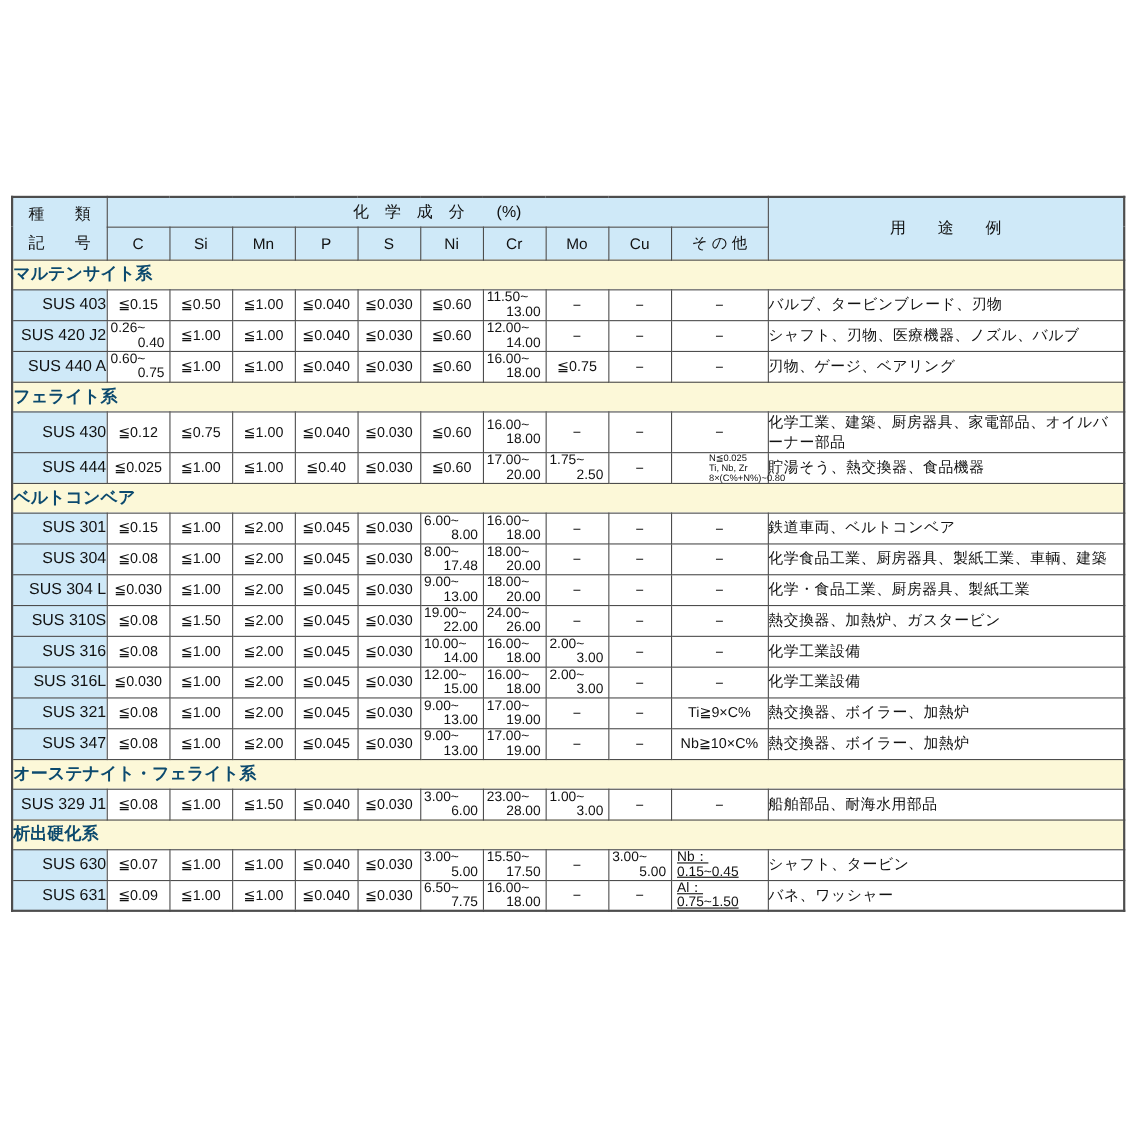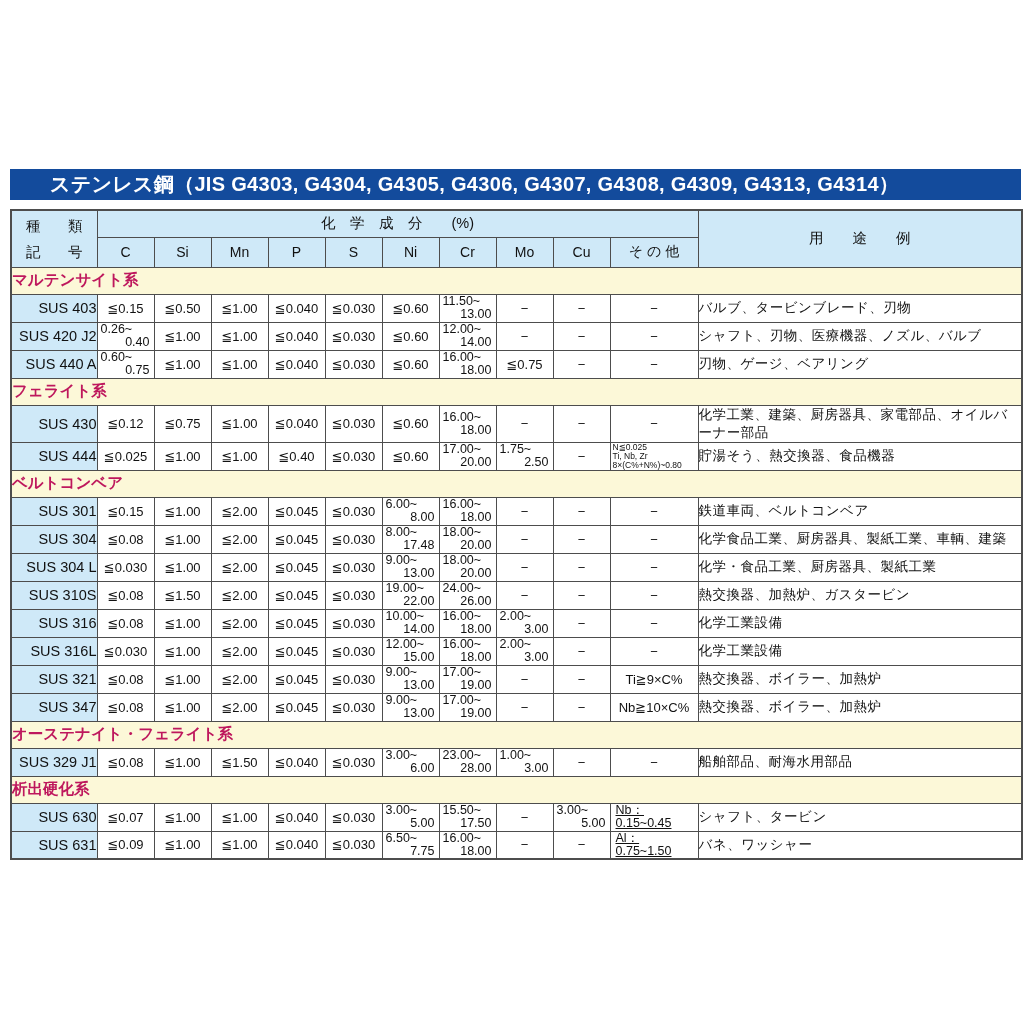--- a/index.html
+++ b/index.html
@@ -28,47 +28,44 @@
   .h-type { vertical-align:middle; }
   .h-type .tline {
     display:flex; justify-content:space-between; padding:0 14px; font-size:14.5px; line-height:26px;
   }
   .h-chem { text-align:center; height:27px; font-size:14.5px; }
   .h-el { text-align:center; height:30px; font-size:14px; }
   .h-use { text-align:center; vertical-align:middle; font-size:14.5px; }
 
   
   .band {
-    background:#fcf8d8; font-weight:bold; font-size:15.5px; color:#be185d;
+    background:#fcf8d8; font-weight:bold; font-size:15.5px; color:#0c4a6e;
     text-align:left; padding:3px 0 3px 5px; height:27px;
   }
 
   
   .data-row td { height:28px; background:#ffffff; color:#111; }
   td.code {
     background:#cfe9f8; font-size:14.5px; text-align:right; padding-left:5px;
   }
   td.val { font-size:13px; text-align:center; }
   td.rangecell { vertical-align:middle; }
   td.rangecell .ra { font-size:12.5px; line-height:13px; text-align:left;  padding-left:3px; }
   td.rangecell .rb { font-size:12.5px; line-height:13px; text-align:right; padding-right:4px; }
   td.linescell { vertical-align:middle; }
   td.linescell div { font-size:12.5px; line-height:13px; text-align:left; padding-left:5px;text-decoration:underline; }
   td.smallcell { vertical-align:middle; }
-  td.smallcell div { font-size:8.5px; line-height:9px; text-align:left; padding-left:2px; white-space:nowrap; }
+  td.smallcell div { font-size:8.5px; line-height:9px; text-align:left; padding-left:2px; white-space:nowrap;margin-left:32px; }
   td.usecell { font-size:13.5px; text-align:left; padding-left:8px; letter-spacing:0.5px;margin-top:32px; }
 </style>
 </head>
 <body>
 
 <div class="content">
 
-  <div class="titlebar">
-    <span>ステンレス鋼（JIS G4303, G4304, G4305, G4306, G4307, G4308, G4309, G4313, G4314）</span>
-  </div>
 
   <table class="main">
     <colgroup>
       <col style="width:86px">
       <col style="width:57px">
         <col style="width:57px">
         <col style="width:57px">
       <col style="width:57px">
         <col style="width:57px">
         <col style="width:57px">

